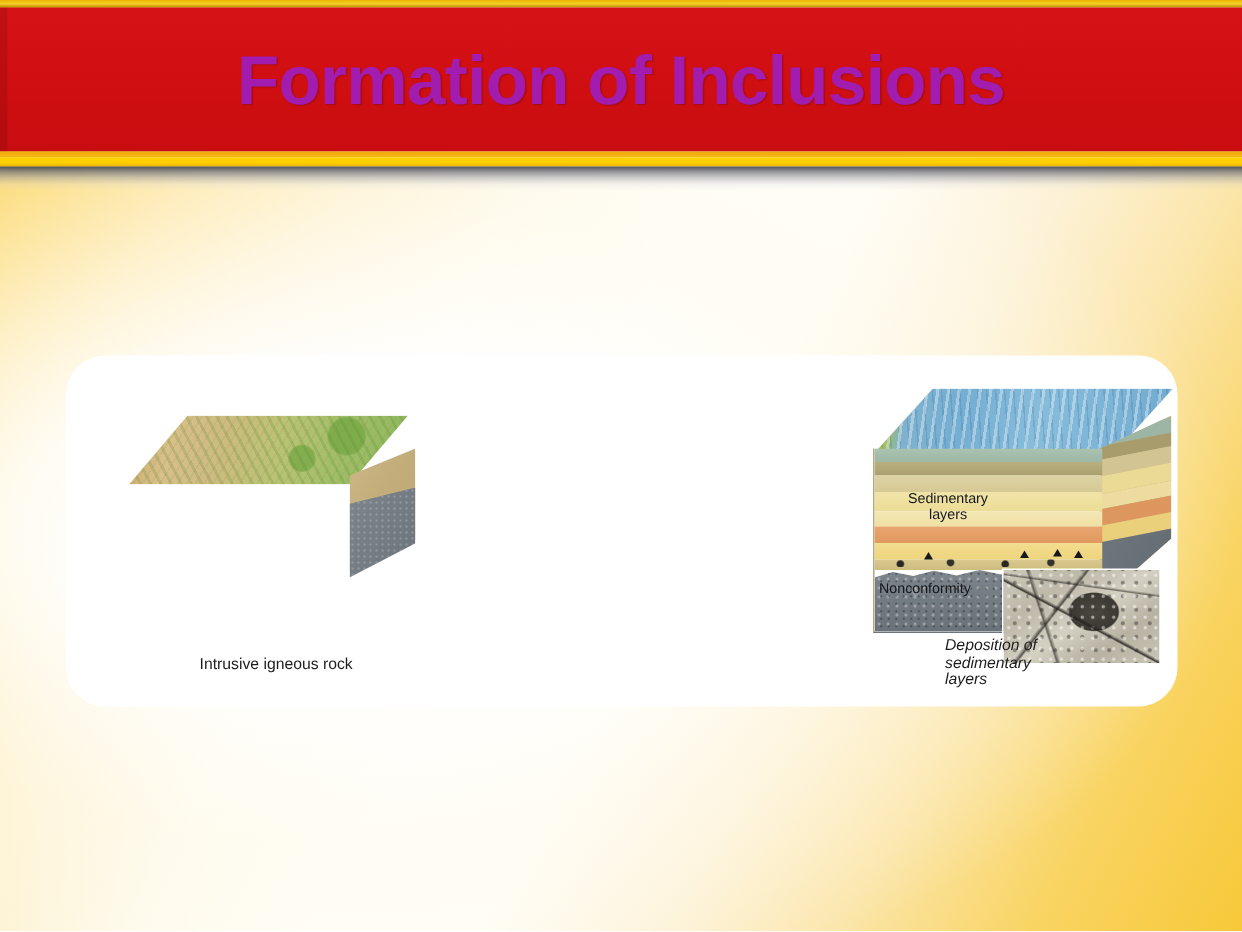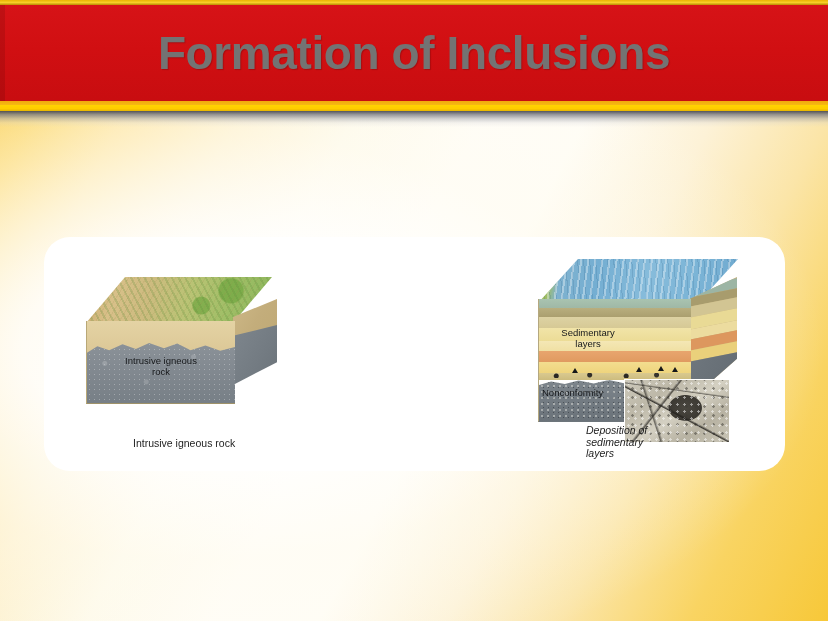--- a/index.html
+++ b/index.html
@@ -110,21 +110,21 @@
        rgba(255,255,255,0) 100%);
   }
   .slide-title {
     position: absolute;
     left: 0; top: 5px;
     width: 828px;
     height: 96px;
     display: flex;
     align-items: center;
     justify-content: center;
-    color: #737373;
+    color: #a21caf;
     font-family: "Liberation Sans", sans-serif;
     font-size: 46px;
     font-weight: bold;
     letter-spacing: -0.4px;
     white-space: nowrap;
     text-shadow: 1px 1px 1px rgba(0,0,0,0.18);
   }
 
   
   .content-card {
@@ -140,21 +140,21 @@
   .figure-row {
     position: absolute;
     inset: 0;
   }
 
   .panel {
     position: absolute;
   }
   .panel-1 { left: 30px;  top: 30px; width: 230px; height: 190px; }
   .panel-2 { left: 272px; top: 30px; width: 230px; height: 190px; }
-  .panel-3 { left: 480px; top: 18px; width: 230px; height: 205px; }
+  .panel-3 { left: 524px; top: 18px; width: 230px; height: 205px; }
 
   .caption {
     position: absolute;
     font-family: "Liberation Sans", sans-serif;
     font-size: 10.5px;
     line-height: 11.5px;
     color: #1d1d1d;
     white-space: pre-line;
   }
   .cap-1 { left: 59px;  top: 171px; }
@@ -520,25 +520,20 @@
   </div>
 
   <div class="content-card">
     <div class="figure-row">
 
       <div class="panel panel-1">
         <div class="blk b1-wrap">
           <div class="b1-topface"></div>
           <div class="b1-side"></div>
           <div class="b1-side-rock"></div>
-          <div class="b1-front">
-            <div class="b1-front-rock"></div>
-            <div class="b1-rock-label">Intrusive igneous
-rock</div>
-          </div>
         </div>
         <div class="caption cap-1">Intrusive igneous rock</div>
       </div>
 
 
       <div class="panel panel-3">
         <div class="blk b3-wrap">
           <div class="b3-top"></div>
 
           <div class="b3-side">

